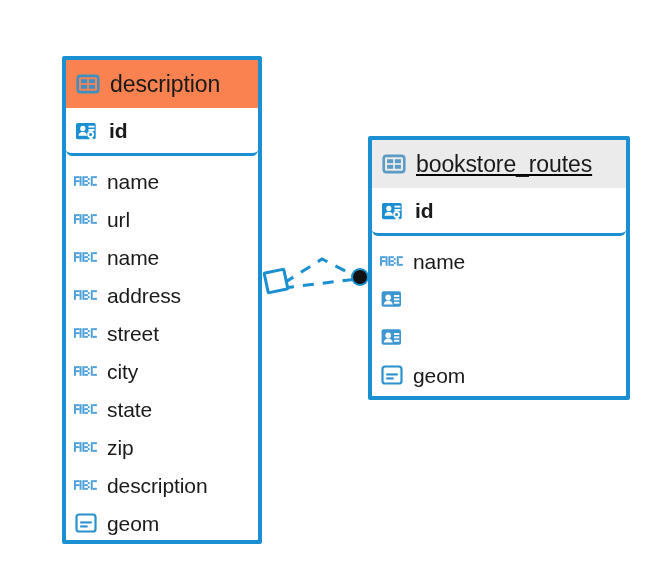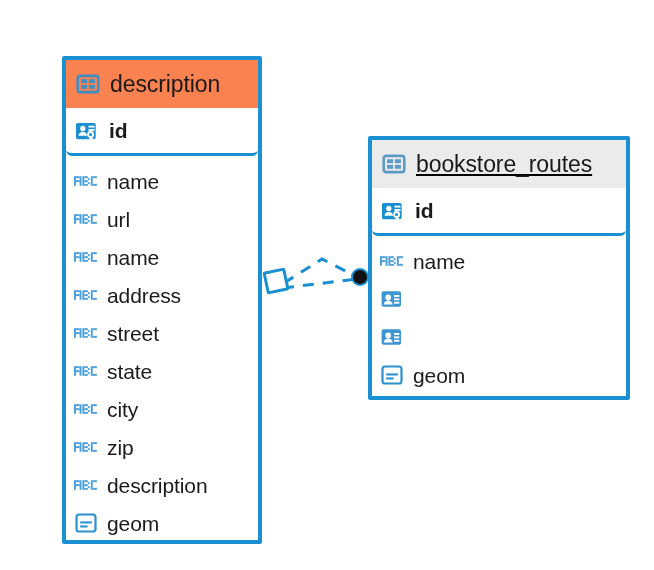--- a/index.html
+++ b/index.html
@@ -303,44 +303,44 @@
                 <rect x="12.9" y="8" width="4.4" height="2.4"></rect>
               <rect x="12.9" y="12.6" width="4.4" height="2.4"></rect>
               <rect x="17.3" y="5.4" width="2.2" height="2.6"></rect>
                 <rect x="17.3" y="10.4" width="2.2" height="2.6"></rect>
               <rect x="21" y="3" width="2.4" height="12"></rect>
               <rect x="23.4" y="3" width="5.2" height="2.4"></rect>
                 <rect x="23.4" y="12.6" width="5.2" height="2.4"></rect>
             </g>
           </svg>
         </span>
+        <span class="field-label">city</span>
+      </div>
+
+      <div class="field-row">
+        <span class="icon icon-abc">
+          <svg viewBox="0 0 30 18" width="24" height="22" xmlns="http://www.w3.org/2000/svg">
+            <g fill="#4a9fd8">
+              <rect x="0" y="3" width="2.4" height="12"></rect>
+                <rect x="7" y="3" width="2.4" height="12"></rect>
+              <rect x="2.4" y="3" width="4.6" height="2.4"></rect>
+                <rect x="2.4" y="8" width="4.6" height="2.4"></rect>
+              <rect x="10.5" y="3" width="2.4" height="12"></rect>
+              <rect x="12.9" y="3" width="4.4" height="2.4"></rect>
+                <rect x="12.9" y="8" width="4.4" height="2.4"></rect>
+              <rect x="12.9" y="12.6" width="4.4" height="2.4"></rect>
+              <rect x="17.3" y="5.4" width="2.2" height="2.6"></rect>
+                <rect x="17.3" y="10.4" width="2.2" height="2.6"></rect>
+              <rect x="21" y="3" width="2.4" height="12"></rect>
+              <rect x="23.4" y="3" width="5.2" height="2.4"></rect>
+                <rect x="23.4" y="12.6" width="5.2" height="2.4"></rect>
+            </g>
+          </svg>
+        </span>
         <span class="field-label">state</span>
-      </div>
-
-      <div class="field-row">
-        <span class="icon icon-abc">
-          <svg viewBox="0 0 30 18" width="24" height="22" xmlns="http://www.w3.org/2000/svg">
-            <g fill="#4a9fd8">
-              <rect x="0" y="3" width="2.4" height="12"></rect>
-                <rect x="7" y="3" width="2.4" height="12"></rect>
-              <rect x="2.4" y="3" width="4.6" height="2.4"></rect>
-                <rect x="2.4" y="8" width="4.6" height="2.4"></rect>
-              <rect x="10.5" y="3" width="2.4" height="12"></rect>
-              <rect x="12.9" y="3" width="4.4" height="2.4"></rect>
-                <rect x="12.9" y="8" width="4.4" height="2.4"></rect>
-              <rect x="12.9" y="12.6" width="4.4" height="2.4"></rect>
-              <rect x="17.3" y="5.4" width="2.2" height="2.6"></rect>
-                <rect x="17.3" y="10.4" width="2.2" height="2.6"></rect>
-              <rect x="21" y="3" width="2.4" height="12"></rect>
-              <rect x="23.4" y="3" width="5.2" height="2.4"></rect>
-                <rect x="23.4" y="12.6" width="5.2" height="2.4"></rect>
-            </g>
-          </svg>
-        </span>
-        <span class="field-label">city</span>
       </div>
 
       <div class="field-row">
         <span class="icon icon-abc">
           <svg viewBox="0 0 30 18" width="24" height="22" xmlns="http://www.w3.org/2000/svg">
             <g fill="#4a9fd8">
               <rect x="0" y="3" width="2.4" height="12"></rect>
                 <rect x="7" y="3" width="2.4" height="12"></rect>
               <rect x="2.4" y="3" width="4.6" height="2.4"></rect>
                 <rect x="2.4" y="8" width="4.6" height="2.4"></rect>

